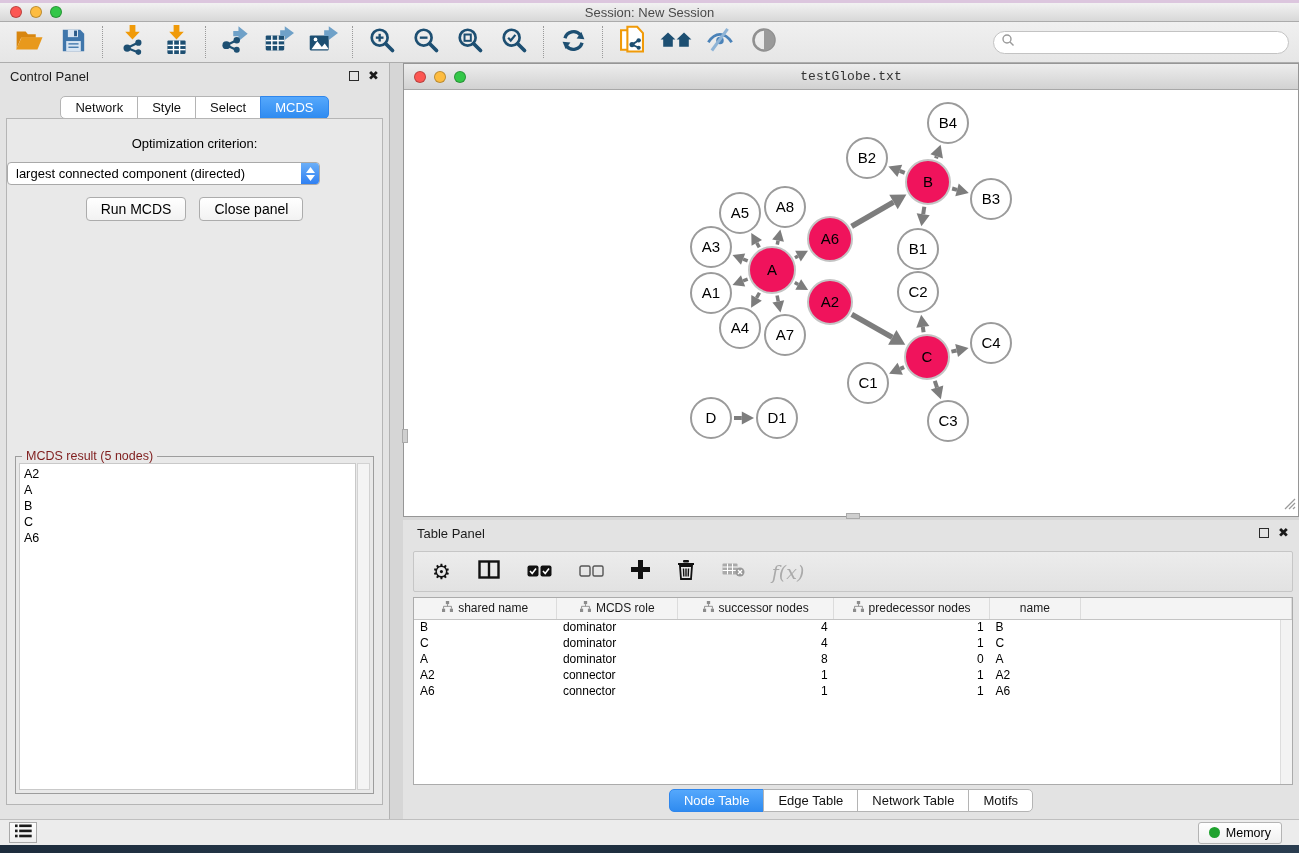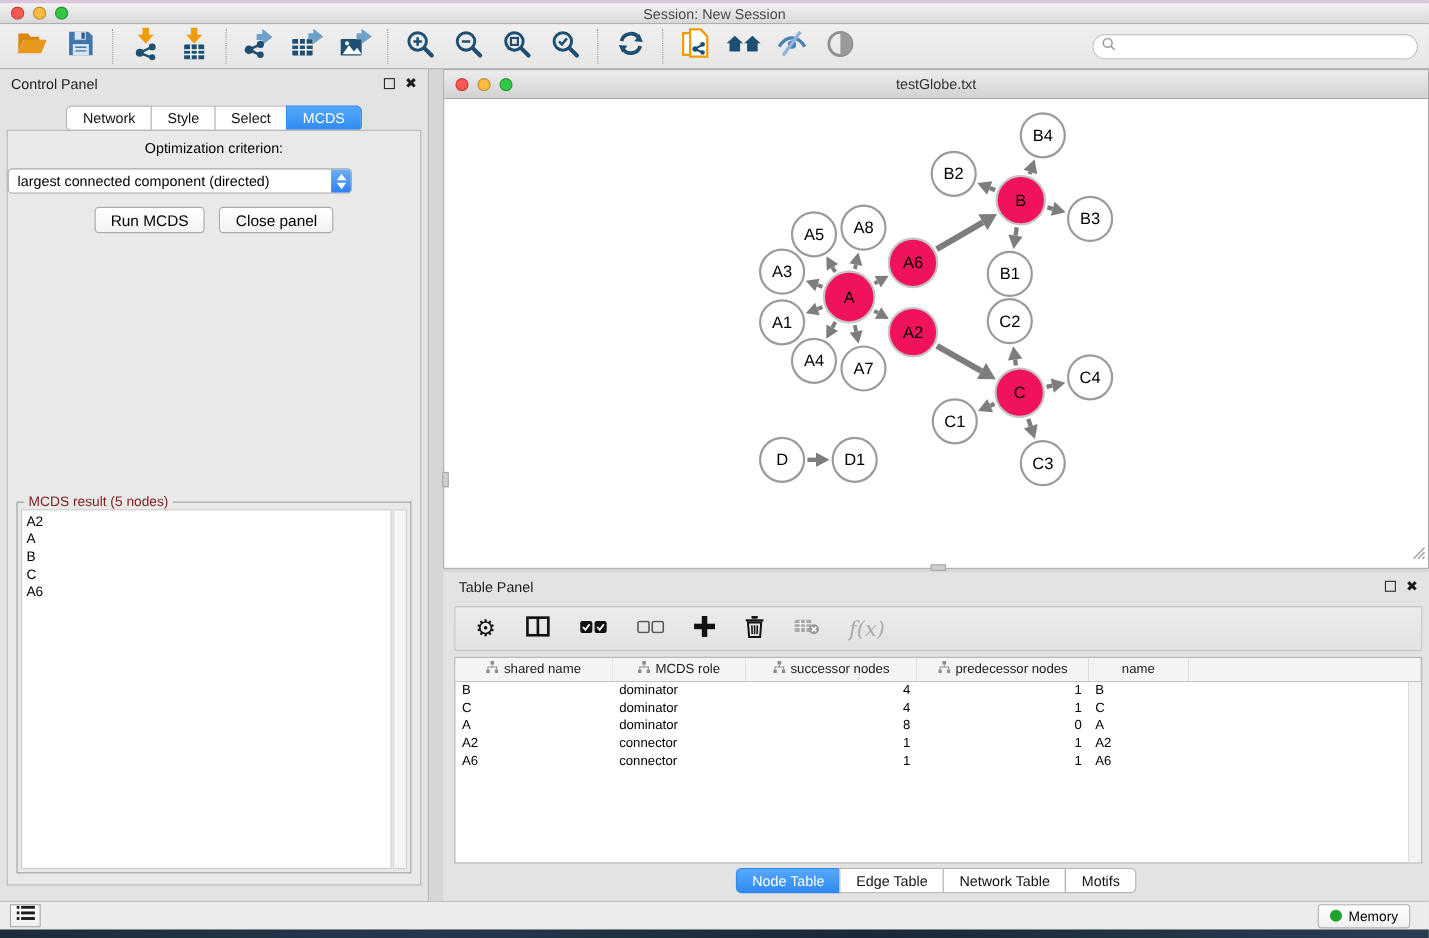--- a/index.html
+++ b/index.html
@@ -43,21 +43,21 @@
   .seg-tabs { display:flex; justify-content:center; }
   .seg-tab { font-size:13px; color:#111; background:#fff; border:1px solid #b4b4b4;
     padding:3px 14px; margin-left:-1px; cursor:default; }
   .seg-tab:first-child { border-radius:5px 0 0 5px; margin-left:0; }
   .seg-tab:last-child { border-radius:0 5px 5px 0; }
   .seg-tab.active { background:linear-gradient(#55a8fc,#2f8bf0); border-color:#2f86ec; color:#fff; }
 
   .cp-tabs { position:absolute; left:0; right:0; top:33px; }
   .cp-content { position:absolute; left:6px; top:55px; width:377px; bottom:14px;
     background:#e9e9e9; border:1px solid #b5b5b5; }
-  .opt-label { text-align:center; margin-top:8px; font-size:13px; color:#000; }
+  .opt-label { text-align:center; margin-top:17px; font-size:13px; color:#000; }
   .dd-row { display:flex; margin-top:11px; }
   .dropdown { width:313px; height:23px; background:#fff; border:1px solid #a9a9a9;
     border-radius:4px; display:flex; align-items:center; overflow:hidden; }
   .dropdown .dd-value { flex:1; font-size:13px; padding-left:8px; color:#000;
     white-space:nowrap; overflow:hidden; }
   .dd-stepper { width:18px; height:23px; background:linear-gradient(#6eb1f8,#2d7ef2);
     border-radius:0 4px 4px 0; display:flex; flex-direction:column; align-items:center;
     justify-content:center; gap:2px; }
   .btn-row { display:flex; justify-content:center; gap:13px; margin-top:12px; }
   .push-btn { background:linear-gradient(#ffffff,#f2f2f2); border:1px solid #acacac;
@@ -71,21 +71,21 @@
     background:#fff; border:1px solid #c9c9c9; overflow:hidden;
     font-size:12.5px; padding:2px 0 0 4px; line-height:16px; }
   .result-scroll { position:absolute; top:6px; right:3px; bottom:3px; width:13px;
     background:#f4f4f4; border:1px solid #d2d2d2; }
   .result-item { color:#000; }
 
   
   .net-window { position:absolute; left:403px; top:63px; width:896px; height:454px;
     border:1px solid #969696; background:#fff; }
   .net-titlebar { height:26px; background:linear-gradient(#ededed,#d2d2d2);
-    border-bottom:1px solid #a8a8a8; position:relative; display:flex; align-items:center; }
+    border-bottom:1px solid #a8a8a8; position:relative; display:flex; align-items:center;font-family:Liberation Mono, monospace; }
   .net-titlebar .win-title { position:absolute; left:0; right:0; text-align:center;
     font-size:13px; color:#333; }
   .net-canvas { position:relative; width:894px; height:426px; background:#fff; }
   .resize-grip { position:absolute; right:2px; bottom:2px; }
   .canvas-mark-left { position:absolute; left:-2px; top:365px; width:6px; height:14px;
     background:#cfcfcf; border:1px solid #aaa; }
   .canvas-mark-bottom { position:absolute; left:442px; bottom:-3px; width:14px; height:6px;
     background:#cfcfcf; border:1px solid #aaa; }
 
   

